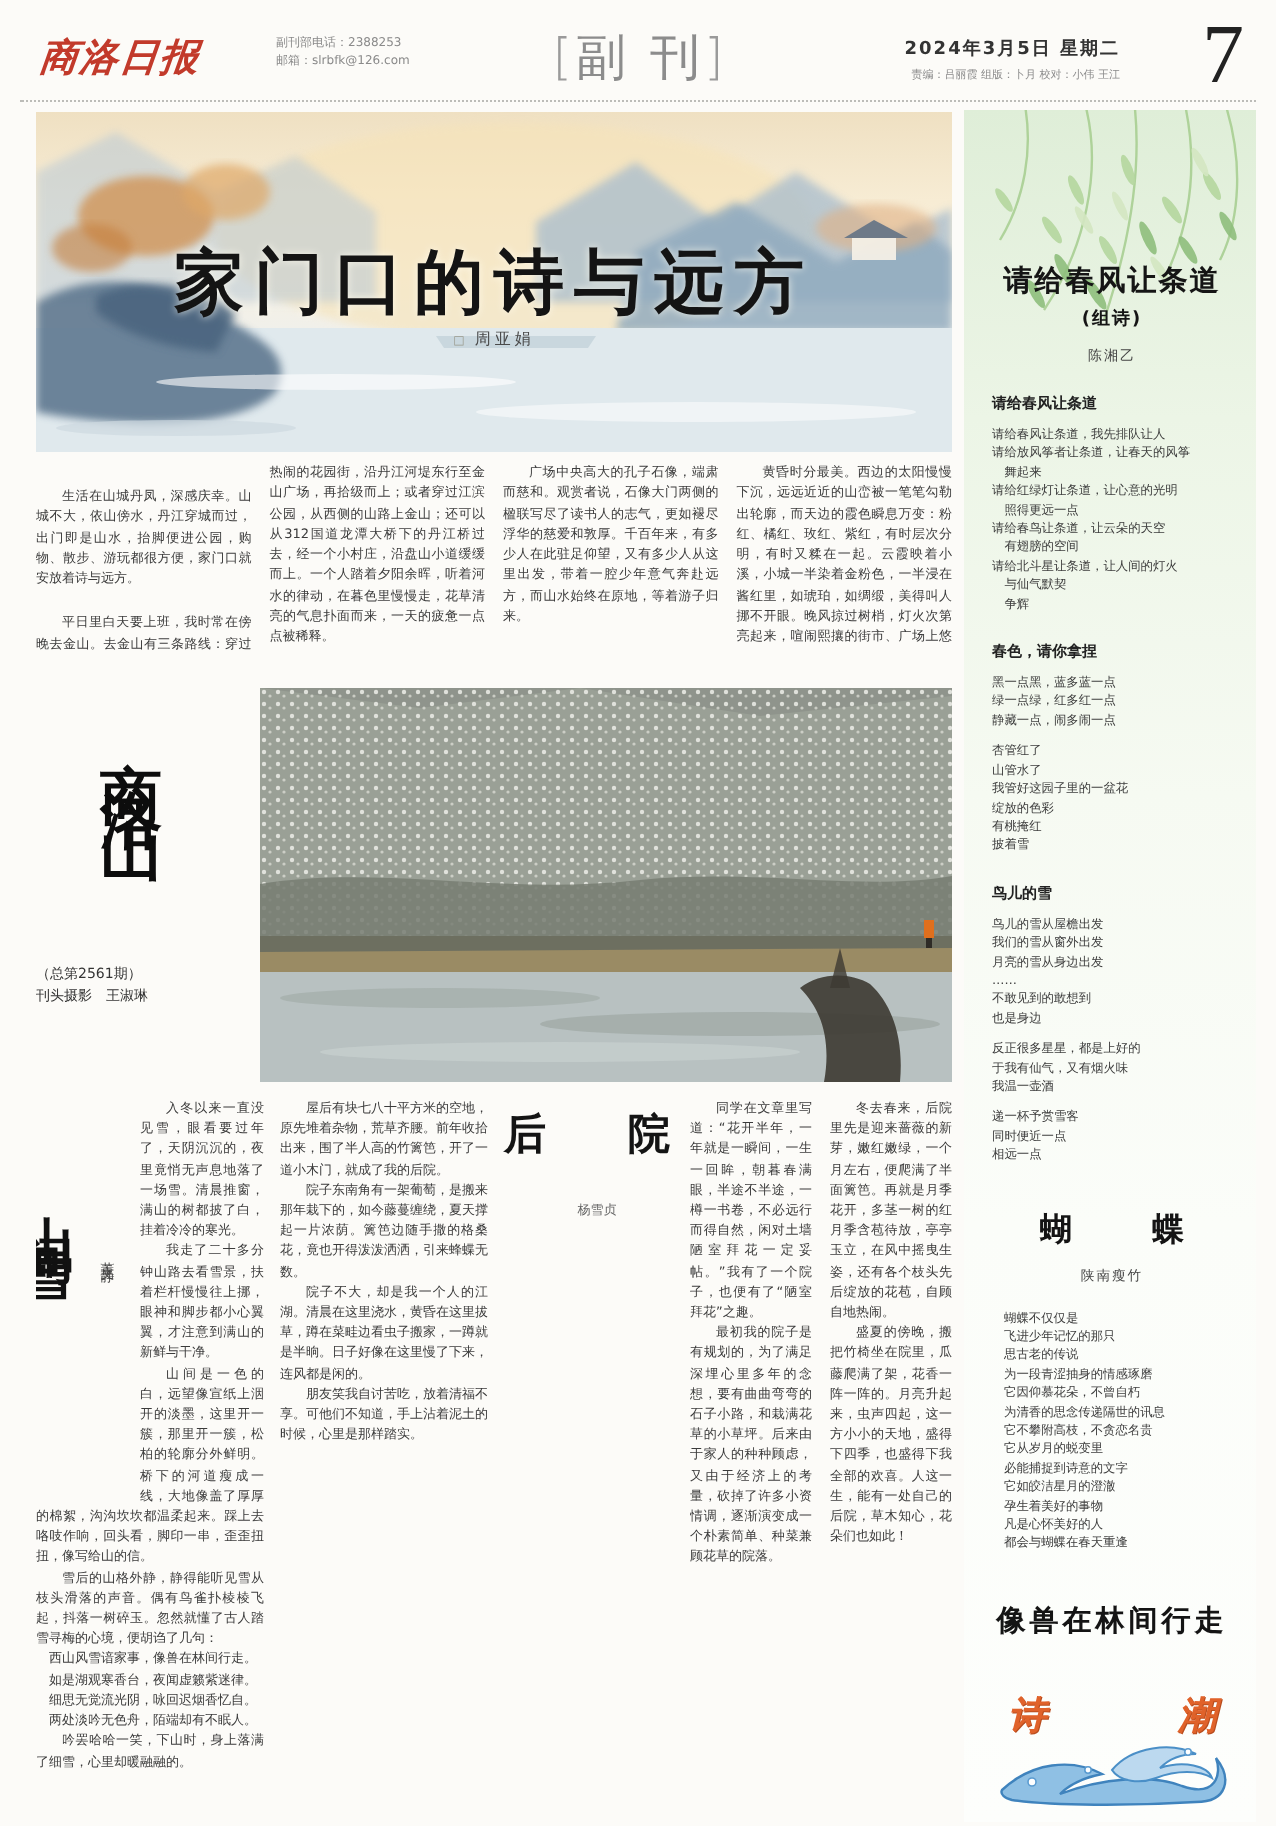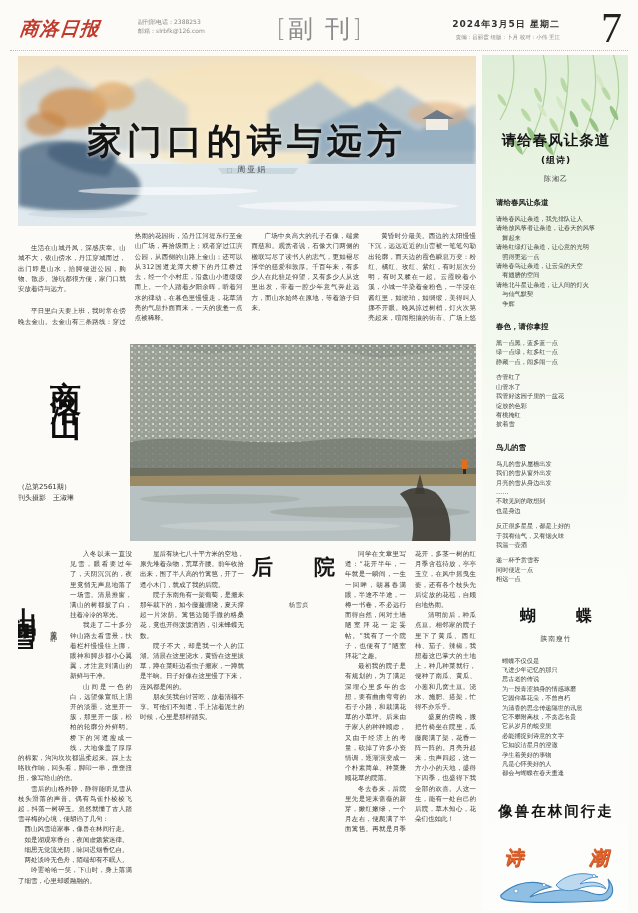--- a/index.html
+++ b/index.html
@@ -204,21 +204,20 @@
         </div>
       <div class="hy-right">
         <div class="hy-head">
           <div class="hy-title">后　院</div>
           <div class="hy-author">杨雪贞</div>
         </div>
         <div class="hy-text">
             <p class="para">同学在文章里写道：“花开半年，一年就是一瞬间，一生一回眸，朝暮春满眼，半途不半途，一樽一书卷，不必远行而得自然，闲对土墙陋室拜花一定妥帖。”我有了一个院子，也便有了“陋室拜花”之趣。</p>
             <p class="para">最初我的院子是有规划的，为了满足深埋心里多年的念想，要有曲曲弯弯的石子小路，和栽满花草的小草坪。后来由于家人的种种顾虑，又由于经济上的考量，砍掉了许多小资情调，逐渐演变成一个朴素简单、种菜兼顾花草的院落。</p>
             <p class="para">冬去春来，后院里先是迎来蔷薇的新芽，嫩红嫩绿，一个月左右，便爬满了半面篱笆。再就是月季花开，多茎一树的红月季含苞待放，亭亭玉立，在风中摇曳生姿，还有各个枝头先后绽放的花苞，自顾自地热闹。</p>
-            <p class="para">清明前后，种瓜点豆。相邻家的院子里下了黄瓜、西红柿、茄子、辣椒，我想着这巴掌大的土地上，种几种菜就行，便种了南瓜、黄瓜、小葱和几窝土豆。浇水、施肥、搭架，忙得不亦乐乎。</p>
             <p class="para">盛夏的傍晚，搬把竹椅坐在院里，瓜藤爬满了架，花香一阵一阵的。月亮升起来，虫声四起，这一方小小的天地，盛得下四季，也盛得下我全部的欢喜。人这一生，能有一处自己的后院，草木知心，花朵们也如此！</p>
           </div>
       </div>
     </div>
   </div>
 
   <div class="sidebar">
     <svg class="willow" width="146" height="140" viewBox="0 0 146 140">
       <g stroke="#a9cf93" stroke-width="1.2" fill="none" opacity="0.9">
         <path d="M60 -5 C70 30 60 70 40 100"></path>

